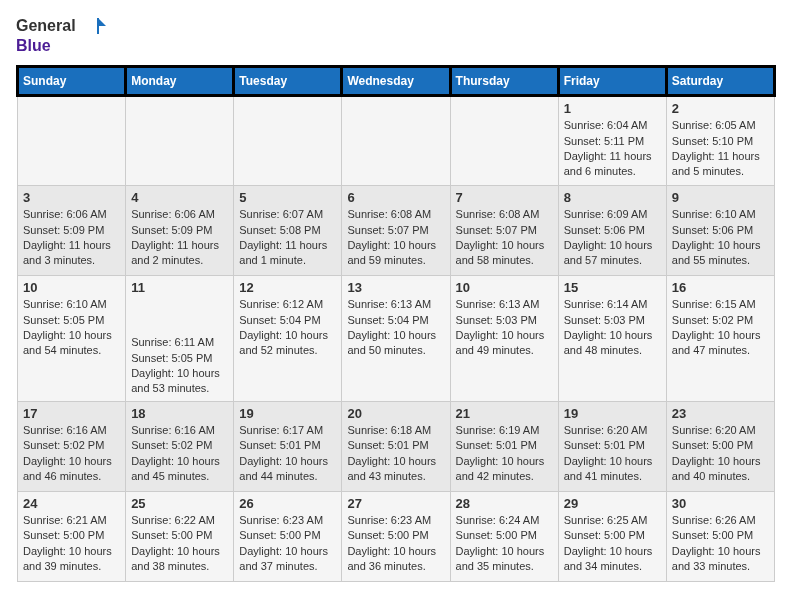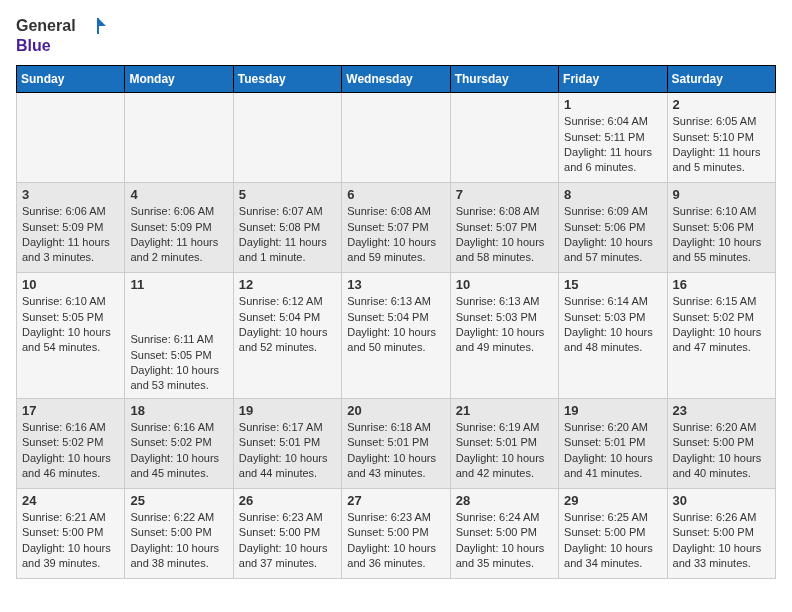--- a/index.html
+++ b/index.html
@@ -38,21 +38,21 @@
       border-collapse: collapse;
       table-layout: fixed;
     }
     thead th {
       background-color: #1a6fbd;
       color: #fff;
       font-size: 12px;
       font-weight: bold;
       padding: 6px 4px;
       text-align: left;
-      border: 1px solid #000000;
+      border: 3px solid #000000;
     }
     tbody td {
       border: 1px solid #ccc;
       vertical-align: top;
       padding: 4px 5px;
       font-size: 10px;
       color: #333;
       height: 90px;
     }
     tbody tr:nth-child(odd) td {

